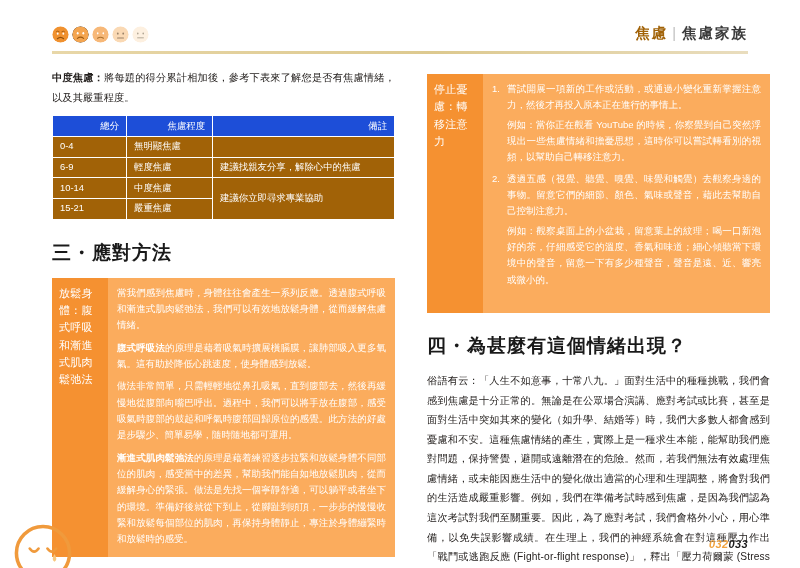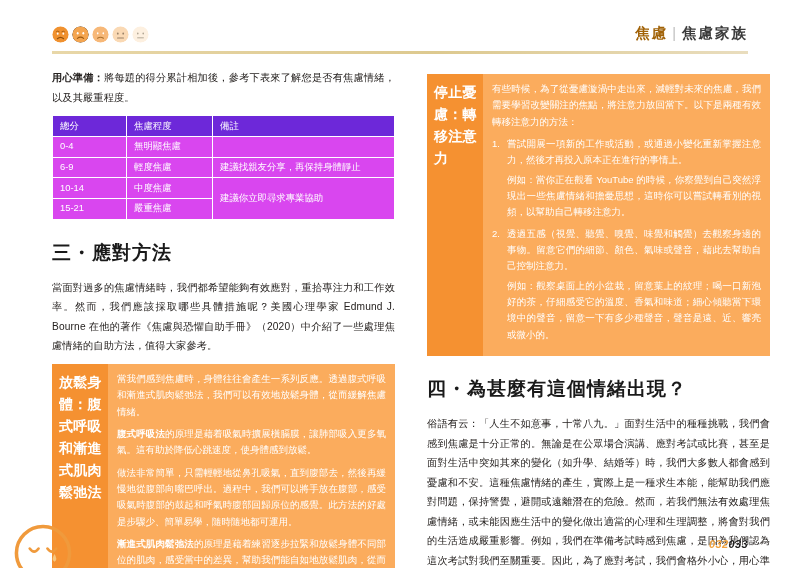--- a/index.html
+++ b/index.html
@@ -102,25 +102,26 @@
     border: 1px solid #ffffff;
     padding: 3.5px 7px;
     font-size: 9.4px;
     font-weight: normal;
     text-align: left;
     color: #ffffff;
     line-height: 1.35;
     vertical-align: middle;
   }
   .score-table th {
-    background: #6d28d9;
+    background: #1d4ed8;
     font-weight: normal;
+    text-align: right;
   }
   .score-table td {
-    background: #d946ef;
+    background: #a16207;
   }
   .score-table col.c1 { width: 74px; }
   .score-table col.c2 { width: 86px; }
 
   
   h2.sec {
     font-size: 19px;
     font-weight: bold;
     color: #1a1a1a;
     letter-spacing: 1px;
@@ -131,22 +132,22 @@
   
   .tipbox {
     display: flex;
     width: 100%;
     margin-top: 6px;
   }
   .tipbox-label {
     flex: 0 0 56px;
     background: #f59131;
     color: #ffffff;
-    font-size: 14px;
-    font-weight: bold;
+    font-size: 11px;
+    font-weight: normal;
     line-height: 1.58;
     padding: 7px 5px 8px 7px;
     letter-spacing: 0.2px;
   }
   .tipbox-body {
     flex: 1 1 auto;
     background: #fbac5d;
     color: #ffffff;
     padding: 7px 9px 9px 9px;
     font-size: 9.5px;
@@ -162,21 +163,21 @@
     counter-reset: tipnum;
     margin: 0;
     padding: 0;
   }
   .tip-ol > li {
     counter-increment: tipnum;
     position: relative;
     padding-left: 15px;
     margin-bottom: 5px;
   }
-  .tip-ol > li:last-child { margin-bottom: 4px; }
+  .tip-ol > li:last-child { margin-bottom: 16px; }
   .tip-ol > li::before {
     content: counter(tipnum) ".";
     position: absolute;
     left: 0;
     top: 0;
   }
   .tip-ol .example {
     display: block;
     margin-top: 3px;
   }
@@ -247,21 +248,21 @@
 
     <div class="header-title">
       <span class="ht-accent">焦慮</span><span class="ht-sep">|</span><span class="ht-main">焦慮家族</span>
     </div>
 
     <div class="header-rule"></div>
   </div>
 
   <div class="col col-left">
 
-    <p class="body"><b>用心準備：</b><span>將每題的得分累計相加後，參考下表來了解您是否有焦慮情緒，以及其嚴重程度。</span></p>
+    <p class="body"><b>中度焦慮：</b><span>將每題的得分累計相加後，參考下表來了解您是否有焦慮情緒，以及其嚴重程度。</span></p>
 
     <table class="score-table">
       <colgroup>
           <col class="c1">
           <col class="c2">
           <col>
         </colgroup>
       <thead>
         <tr>
           <th>總分</th>
@@ -271,55 +272,53 @@
       </thead>
       <tbody>
         <tr>
           <td>0-4</td>
           <td>無明顯焦慮</td>
           <td></td>
         </tr>
         <tr>
           <td>6-9</td>
           <td>輕度焦慮</td>
-          <td>建議找親友分享，再保持身體靜止</td>
+          <td>建議找親友分享，解除心中的焦慮</td>
         </tr>
         <tr>
           <td>10-14</td>
           <td>中度焦慮</td>
           <td rowspan="2">建議你立即尋求專業協助</td>
         </tr>
         <tr>
           <td>15-21</td>
           <td>嚴重焦慮</td>
         </tr>
       </tbody>
     </table>
 
     <h2 class="sec">三・應對方法</h2>
 
-    <p class="body">當面對過多的焦慮情緒時，我們都希望能夠有效應對，重拾專注力和工作效率。然而，我們應該採取哪些具體措施呢？美國心理學家 Edmund J. Bourne 在他的著作《焦慮與恐懼自助手冊》（2020）中介紹了一些處理焦慮情緒的自助方法，值得大家參考。</p>
 
     <div class="tipbox">
       <div class="tipbox-label">放鬆身體：腹式呼吸和漸進式肌肉鬆弛法</div>
       <div class="tipbox-body">
         <p>當我們感到焦慮時，身體往往會產生一系列反應。透過腹式呼吸和漸進式肌肉鬆弛法，我們可以有效地放鬆身體，從而緩解焦慮情緒。</p>
         <p><span class="lead">腹式呼吸法</span><span>的原理是藉着吸氣時擴展橫膈膜，讓肺部吸入更多氧氣。這有助於降低心跳速度，使身體感到放鬆。</span></p>
         <p>做法非常簡單，只需輕輕地從鼻孔吸氣，直到腹部去，然後再緩慢地從腹部向嘴巴呼出。過程中，我們可以將手放在腹部，感受吸氣時腹部的鼓起和呼氣時腹部回歸原位的感覺。此方法的好處是步驟少、簡單易學，隨時隨地都可運用。</p>
         <p><span class="lead">漸進式肌肉鬆弛法</span><span>的原理是藉着練習逐步拉緊和放鬆身體不同部位的肌肉，感受當中的差異，幫助我們能自如地放鬆肌肉，從而緩解身心的緊張。做法是先找一個寧靜舒適，可以躺平或者坐下的環境。準備好後就從下到上，從腳趾到頭頂，一步步的慢慢收緊和放鬆每個部位的肌肉，再保持身體靜止，專注於身體繃緊時和放鬆時的感受。</span></p>
       </div>
     </div>
   </div>
 
   <div class="col col-right">
 
     <div class="tipbox">
       <div class="tipbox-label">停止憂慮：轉移注意力</div>
       <div class="tipbox-body">
-        <p>有些時候，為了從憂慮漩渦中走出來，減輕對未來的焦慮，我們需要學習改變關注的焦點，將注意力放回當下。以下是兩種有效轉移注意力的方法：</p>
         <ol class="tip-ol">
           <li>
             <span>嘗試開展一項新的工作或活動，或通過小變化重新掌握注意力，然後才再投入原本正在進行的事情上。</span>
             <span class="example">例如：當你正在觀看 YouTube 的時候，你察覺到自己突然浮現出一些焦慮情緒和擔憂思想，這時你可以嘗試轉看別的視頻，以幫助自己轉移注意力。</span>
           </li>
           <li>
             <span>透過五感（視覺、聽覺、嗅覺、味覺和觸覺）去觀察身邊的事物。留意它們的細節、顏色、氣味或聲音，藉此去幫助自己控制注意力。</span>
             <span class="example">例如：觀察桌面上的小盆栽，留意葉上的紋理；喝一口新泡好的茶，仔細感受它的溫度、香氣和味道；細心傾聽當下環境中的聲音，留意一下有多少種聲音，聲音是遠、近、響亮或微小的。</span>
           </li>
         </ol>

